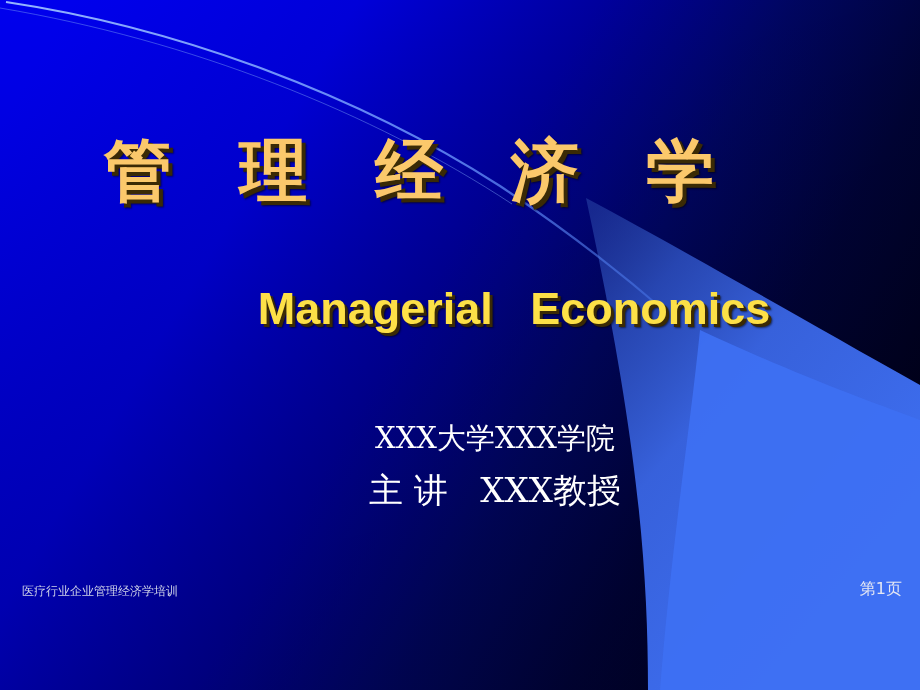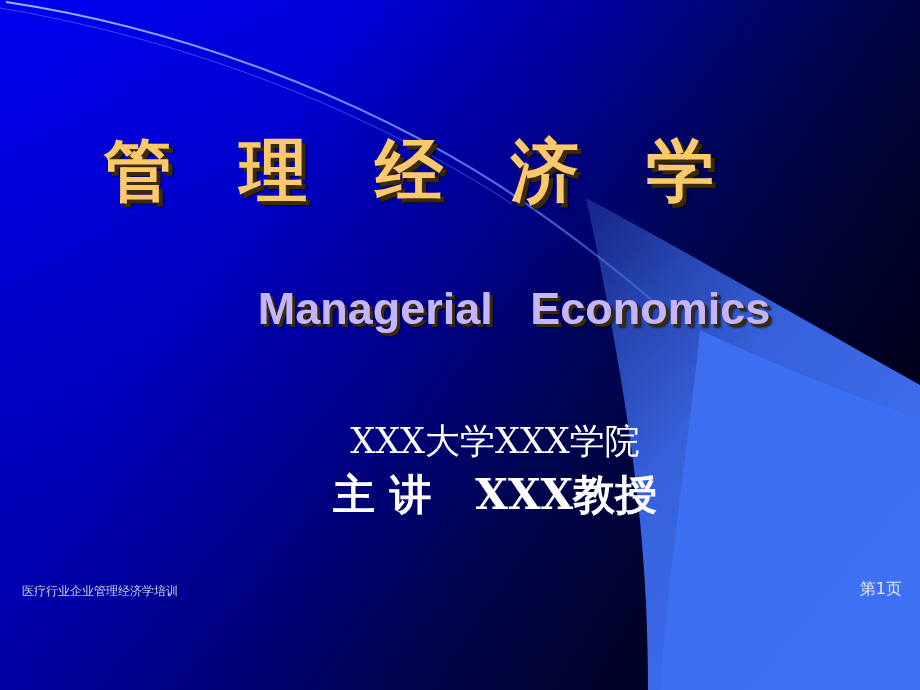--- a/index.html
+++ b/index.html
@@ -55,49 +55,48 @@
     position: absolute;
     left: 0;
     top: 283px;
     width: 920px;
     text-align: center;
     padding-left: 108px;
     box-sizing: border-box;
     font-family: "Liberation Sans", sans-serif;
     font-size: 45px;
     font-weight: 700;
-    color: #c4b5fd;
+    color: #fde047;
     text-shadow: 3px 3px 0 #3a2a05, 4px 4px 2px rgba(0,0,0,0.55);
     white-space: pre;
     letter-spacing: 0px;
   }
 
   #presenter-block {
     position: absolute;
     left: 0;
     top: 420px;
     width: 920px;
     text-align: center;
     padding-left: 70px;
     box-sizing: border-box;
     font-family: "DejaVu Serif", "Liberation Serif", serif;
     color: #ffffff;
   }
   #org-line {
-    font-size: 35px;
+    font-size: 29px;
     letter-spacing: 0px;
     line-height: 1.25;
     white-space: pre;
   }
   #speaker-line {
-    font-size: 42px;
+    font-size: 34px;
     line-height: 1.3;
-    margin-top: 4px;
+    margin-top: 12px;
     white-space: pre;
-    font-weight: bold;
   }
 
   
   #footer-left {
     position: absolute;
     left: 22px;
     bottom: 16px;
     font-family: "DejaVu Sans", "Liberation Sans", sans-serif;
     font-size: 12px;
     color: #cfd3e8;

